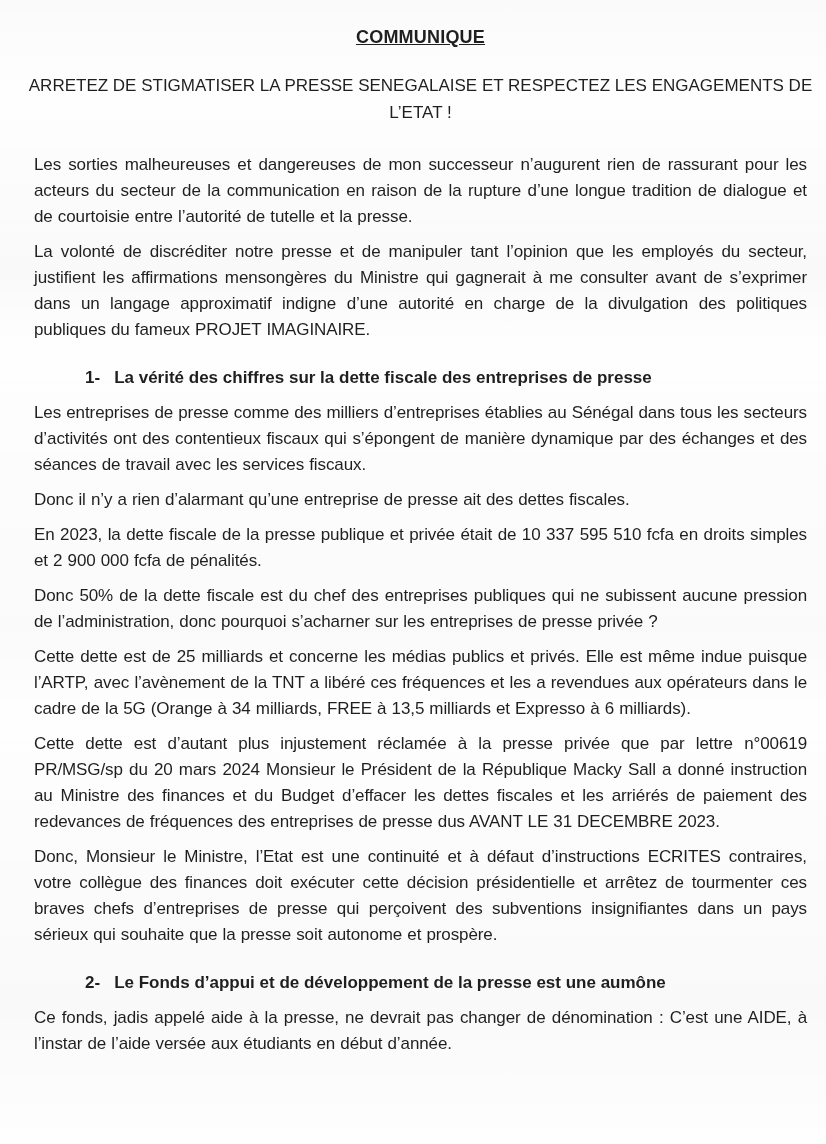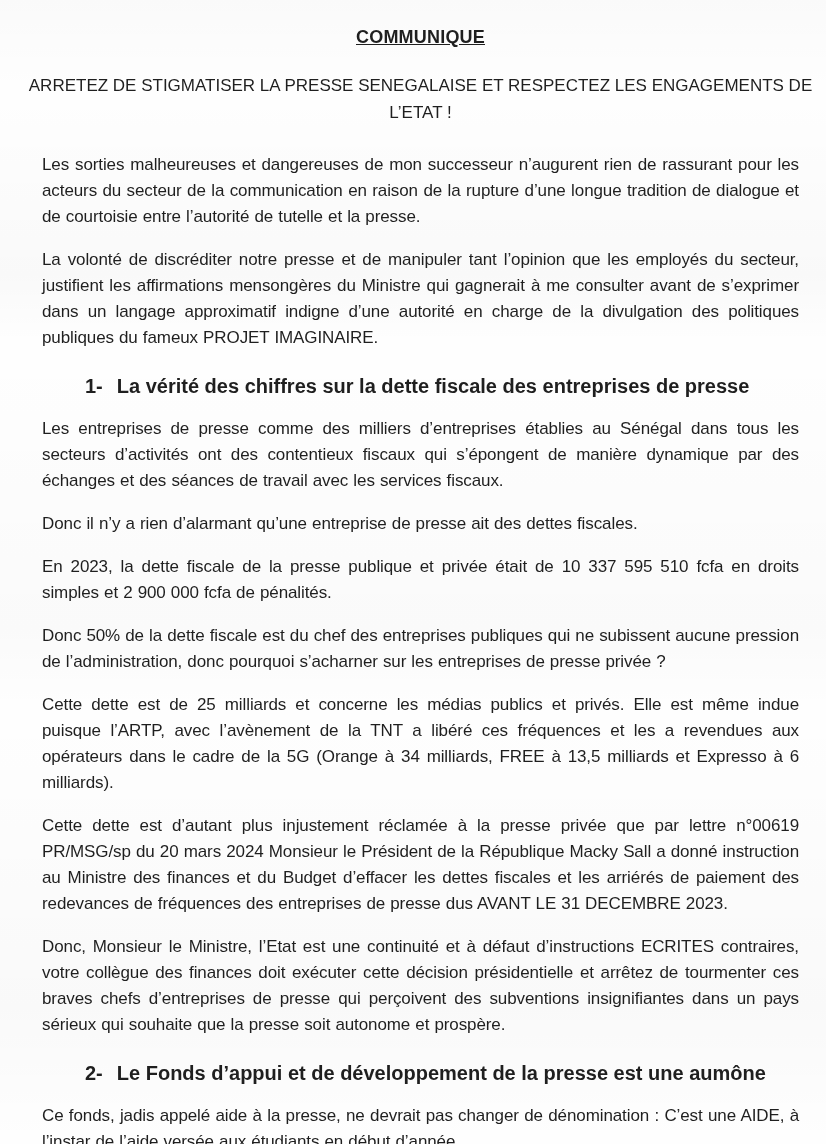--- a/index.html
+++ b/index.html
@@ -35,34 +35,34 @@
     letter-spacing: 0.2px;
   }
   .subtitle {
     margin: 24px 0 26px 0;
     text-align: center;
     font-size: 17px;
     line-height: 27px;
     font-weight: normal;
   }
   .para {
-    margin: 17px;
+    margin: 9px;
     text-align: justify;
     font-size: 17px;
     line-height: 26px;
     letter-spacing: -0.1px;
     word-spacing: 0.5px;
   }
   .para.bold {
     font-weight: normal;
   }
   .heading {
     margin: 22px 0 0 0;
     padding-left: 60px;
-    font-size: 20px;
+    font-size: 17px;
     line-height: 26px;
     font-weight: bold;
     text-align: left;
   }
   .heading .hnum {
     display: inline-block;
     margin-right: 14px;
   }
 </style>
 </head>

